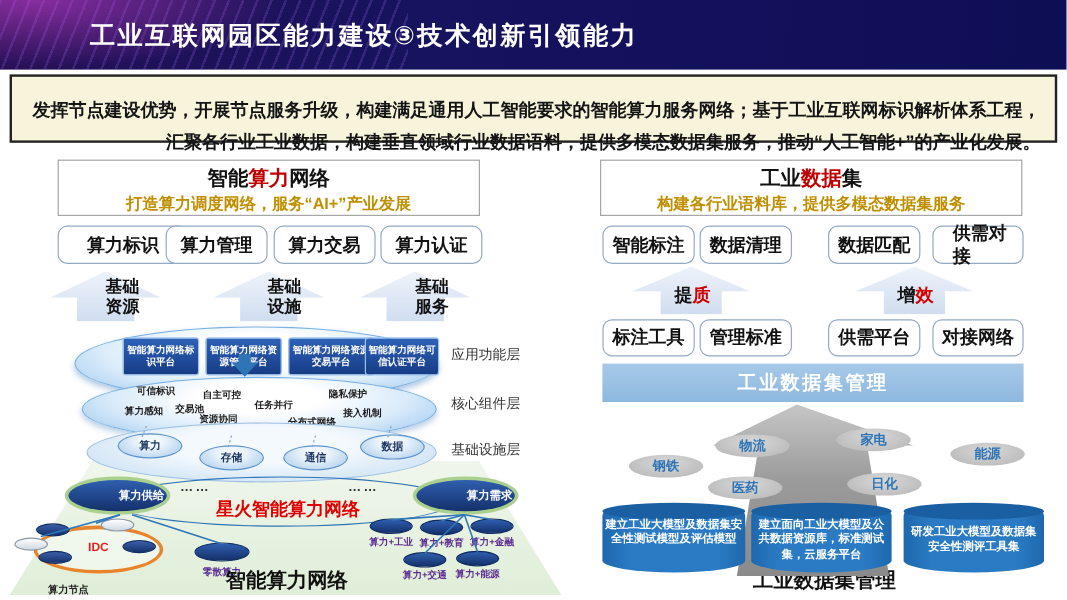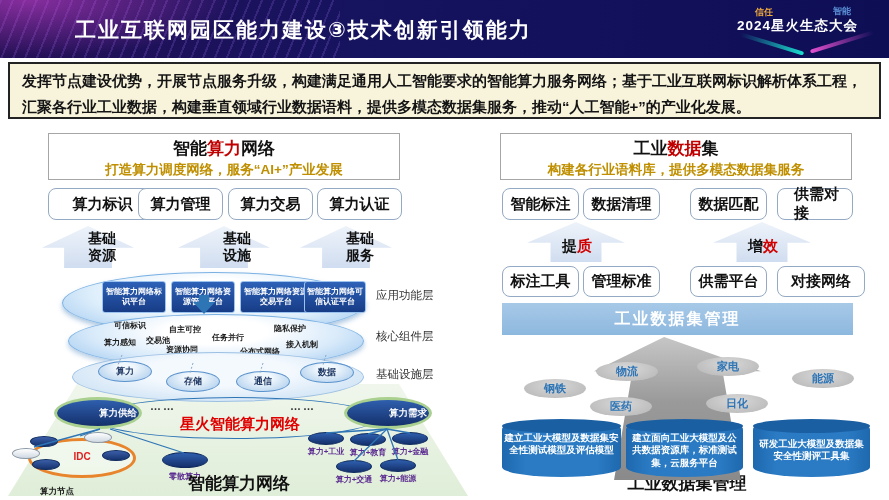--- a/index.html
+++ b/index.html
@@ -18,21 +18,21 @@
   #logo .tag1{position:absolute;left:22px;top:6px;font-size:9px;font-weight:bold;color:#f0a93c;}
   #logo .tag2{position:absolute;left:100px;top:5px;font-size:9px;font-weight:bold;color:#5a8fd6;}
   #logo .name{position:absolute;left:4px;top:17px;font-size:13.5px;font-weight:bold;color:#fff;letter-spacing:1px;}
   #logo .beam1{position:absolute;left:6px;top:42px;width:66px;height:4px;border-radius:2px;
        background:linear-gradient(90deg,rgba(25,224,208,0),#19e0d0);transform:rotate(17deg);}
   #logo .beam2{position:absolute;left:76px;top:40px;width:66px;height:4px;border-radius:2px;
        background:linear-gradient(90deg,#e54fd0,rgba(229,79,208,0));transform:rotate(-17deg);}
 
   
   #intro{position:absolute;left:8px;top:62px;width:873px;height:57px;background:#f8f4dc;border:2px solid #232323;
-       padding:4px 12px;font-size:15px;font-weight:bold;color:#141414;line-height:1.75;}
+       padding:16px 12px;font-size:15px;font-weight:bold;color:#141414;line-height:1.75;text-align:right;}
 
   .tbox{position:absolute;width:352px;height:47px;background:#fff;border:1px solid #a6a6a6;text-align:center;padding-top:3px;}
   .tbox .t1{font-size:17px;font-weight:bold;color:#111;}
   .tbox .red{color:#c00000;}
   .tbox .t2{font-size:13.5px;font-weight:bold;color:#bf8f00;margin-top:1px;}
 
   .btn{position:absolute;height:32px;background:#fff;border:1.5px solid #93a9c4;border-radius:8px;
        display:flex;align-items:center;justify-content:center;font-weight:bold;font-size:15px;color:#111;}
   .uparrow{position:absolute;background:linear-gradient(180deg,#eef3fa,#d0ddf0);
        clip-path:polygon(50% 0,100% 52%,76% 52%,76% 100%,24% 100%,24% 52%,0 52%);}
@@ -102,27 +102,20 @@
 </style>
 </head>
 <body>
 
 <div id="app">
 
   <div id="hdr">
     <div class="streaks"></div>
     <div class="glow"></div>
     <div class="title">工业互联网园区能力建设③技术创新引领能力</div>
-    <div id="logo">
-      <span class="tag1">信任</span>
-      <span class="tag2">智能</span>
-      <div class="name">2024星火生态大会</div>
-      <div class="beam1"></div>
-      <div class="beam2"></div>
-    </div>
   </div>
 
   <div id="intro">
     <span>发挥节点建设优势，开展节点服务升级，构建满足通用人工智能要求的智能算力服务网络；基于工业互联网标识解析体系工程，汇聚各行业工业数据，构建垂直领域行业数据语料，提供多模态数据集服务，推动“人工智能+”的产业化发展。</span>
   </div>
 
   <div class="tbox" style="left:48px;top:133px;">
     <div class="t1"><span>智能</span><span class="red">算力</span><span>网络</span></div>
     <div class="t2">打造算力调度网络，服务“AI+”产业发展</div>
   </div>
@@ -243,21 +236,21 @@
   <div class="btn" style="left:777px;top:188px;width:76px;padding-left:16px;">供需对接</div>
 
   <div class="uparrow" style="left:527px;top:222px;width:98px;height:40px;"></div>
   <div class="uparrow" style="left:713px;top:222px;width:98px;height:40px;"></div>
   <div class="alabel2" style="left:537px;top:237px;"><span>提</span><span class="red">质</span></div>
   <div class="alabel2" style="left:723px;top:237px;"><span>增</span><span class="red">效</span></div>
 
   <div class="btn" style="left:502px;top:266px;width:77px;height:31px;">标注工具</div>
   <div class="btn" style="left:583px;top:266px;width:77px;height:31px;">管理标准</div>
   <div class="btn" style="left:690px;top:266px;width:77px;height:31px;">供需平台</div>
-  <div class="btn" style="left:777px;top:266px;width:88px;height:31px;">对接网络</div>
+  <div class="btn" style="left:777px;top:266px;width:76px;height:31px;">对接网络</div>
 
   <div id="databar">工业数据集管理</div>
 
   <div id="grayarrow"></div>
   <div class="ind" style="left:524px;top:379px;">钢铁</div>
   <div class="ind" style="left:596px;top:362px;">物流</div>
   <div class="ind" style="left:697px;top:357px;">家电</div>
   <div class="ind" style="left:792px;top:369px;">能源</div>
   <div class="ind" style="left:590px;top:397px;">医药</div>
   <div class="ind" style="left:706px;top:394px;">日化</div>

